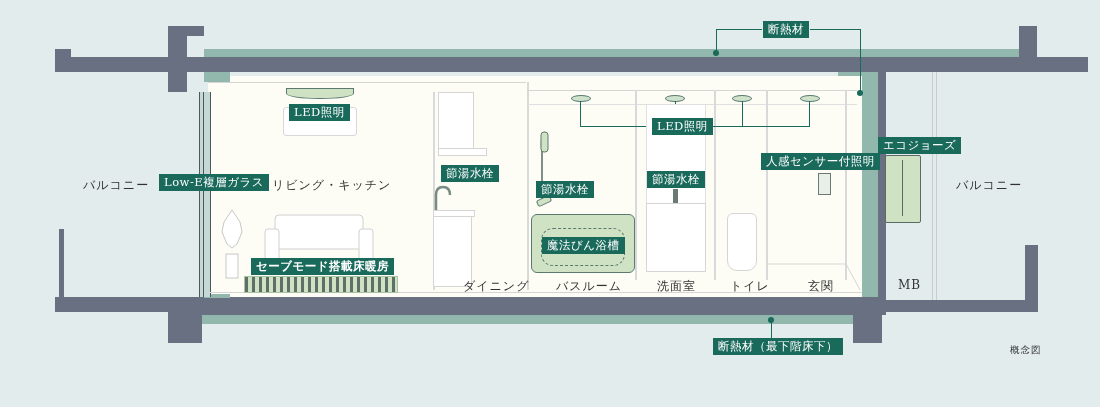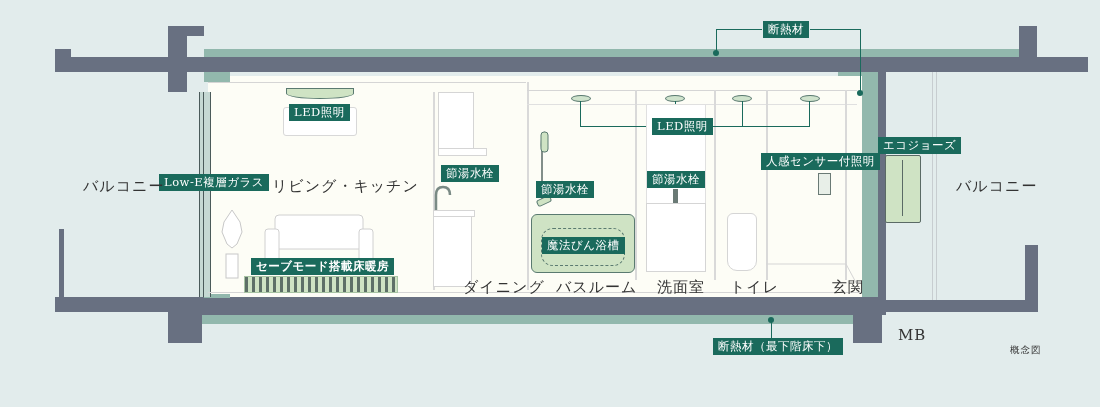--- a/index.html
+++ b/index.html
@@ -2,21 +2,21 @@
 <html><head>
 <meta charset="utf-8">
 <style>
   html,body{margin:0;padding:0;}
   body{width:1100px;height:407px;background:#e2ecec;position:relative;overflow:hidden;font-family:"DejaVu Serif","Liberation Serif",serif;}
   .abs{position:absolute;}
   .wall{position:absolute;background:#687081;}
   .ins{position:absolute;background:#92b8ad;}
   .room{position:absolute;background:#fdfdf6;}
   .tag{position:absolute;background:#1a6a5c;color:#ffffff;font-size:11.5px;line-height:17px;padding:0 5px;white-space:nowrap;letter-spacing:0.5px;}
-  .lbl{position:absolute;color:#333;font-size:15px;white-space:nowrap;letter-spacing:1px;}
+  .lbl{position:absolute;color:#333;font-size:12px;white-space:nowrap;letter-spacing:1px;}
   .part{position:absolute;background:#d9d9d9;width:2px;}
   .leader{position:absolute;background:#1a6a5c;}
   .dot{position:absolute;width:6px;height:6px;border-radius:50%;background:#1a6a5c;}
   .light{position:absolute;width:18px;height:5px;border:1.5px solid #5a7a70;border-radius:50%;background:#cfe3cc;}
   svg{position:absolute;overflow:visible;}
 </style>
 </head>
 <body>
 
 <div class="ins" style="left:204px;top:49px;width:816px;height:9px;"></div>
@@ -143,16 +143,16 @@
 <div class="dot" style="left:768px;top:317px;"></div>
 <div class="leader" style="left:771px;top:320px;width:1px;height:19px;"></div>
 <div class="tag" style="left:713px;top:338px;text-align:right;">断熱材（最下階床下）</div>
 
 <div class="lbl" style="left:83px;top:177px;">バルコニー</div>
 <div class="lbl" style="left:272px;top:177px;">リビング・キッチン</div>
 <div class="lbl" style="left:463px;top:278px;">ダイニング</div>
 <div class="lbl" style="left:556px;top:278px;">バスルーム</div>
 <div class="lbl" style="left:657px;top:278px;">洗面室</div>
 <div class="lbl" style="left:730px;top:278px;">トイレ</div>
-<div class="lbl" style="left:832px;top:278px;">玄関</div>
-<div class="lbl" style="left:898px;top:278px;margin-top:48px;">MB</div>
+<div class="lbl" style="left:808px;top:278px;">玄関</div>
+<div class="lbl" style="left:898px;top:278px;">MB</div>
 <div class="lbl" style="left:956px;top:177px;">バルコニー</div>
 <div class="lbl" style="left:1010px;top:344px;font-size:9.5px;">概念図</div>
 
 </body></html>

